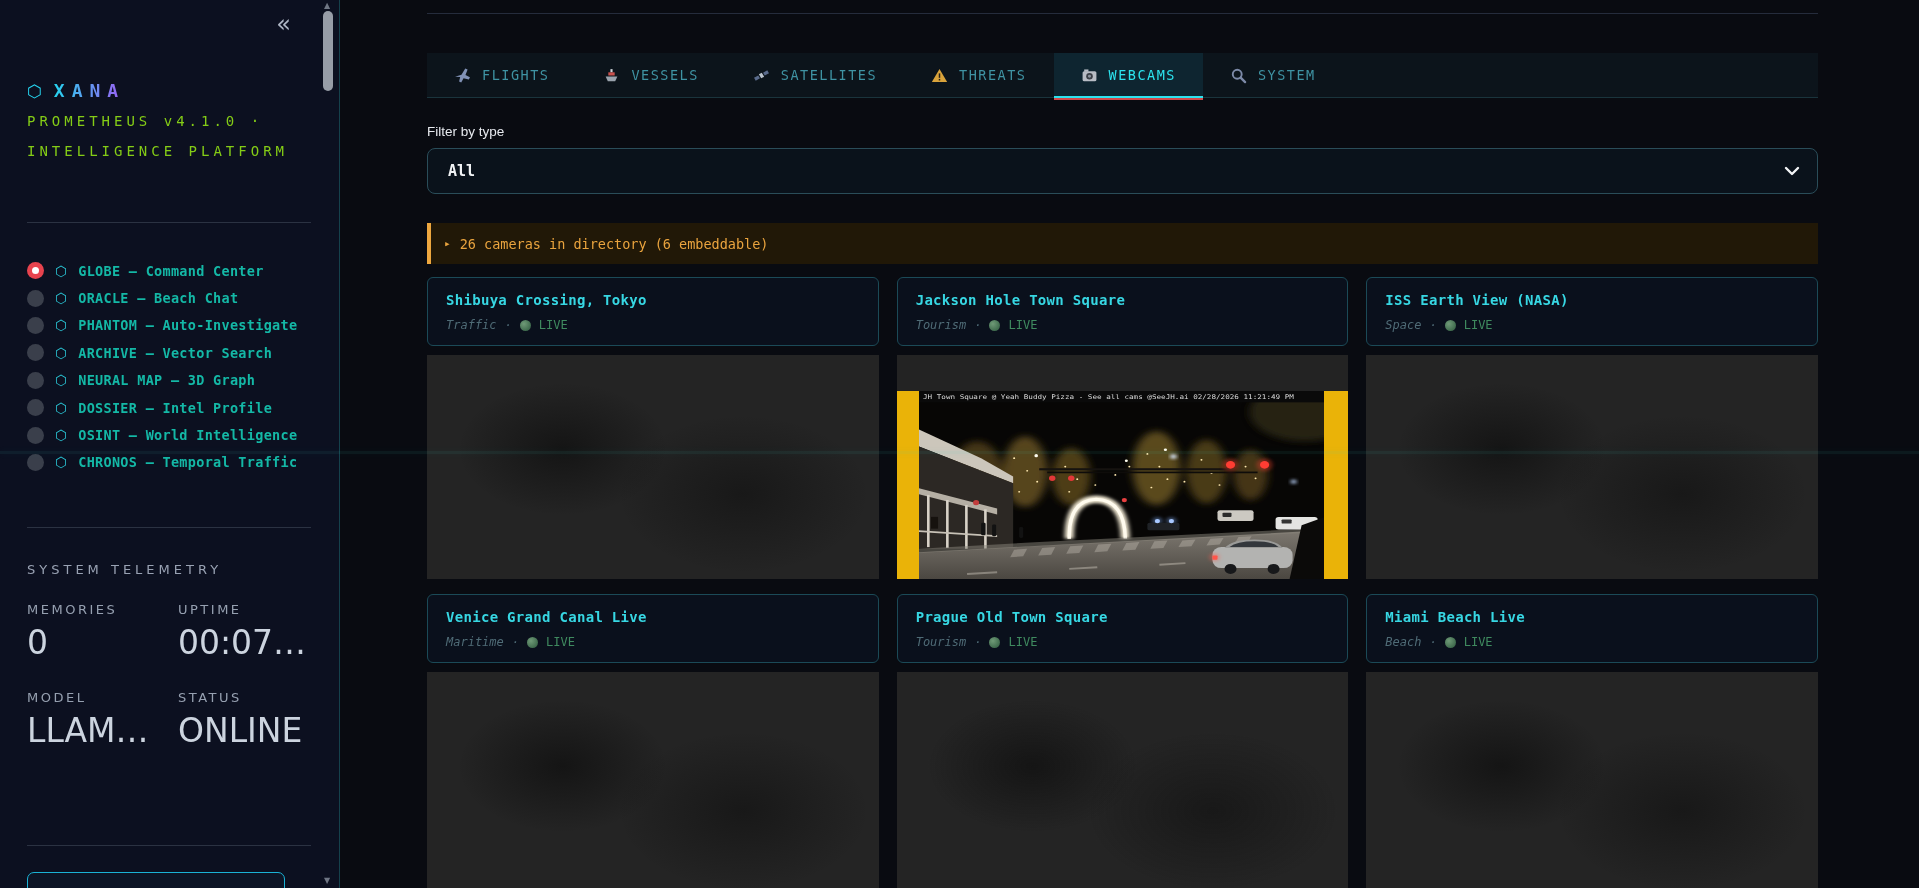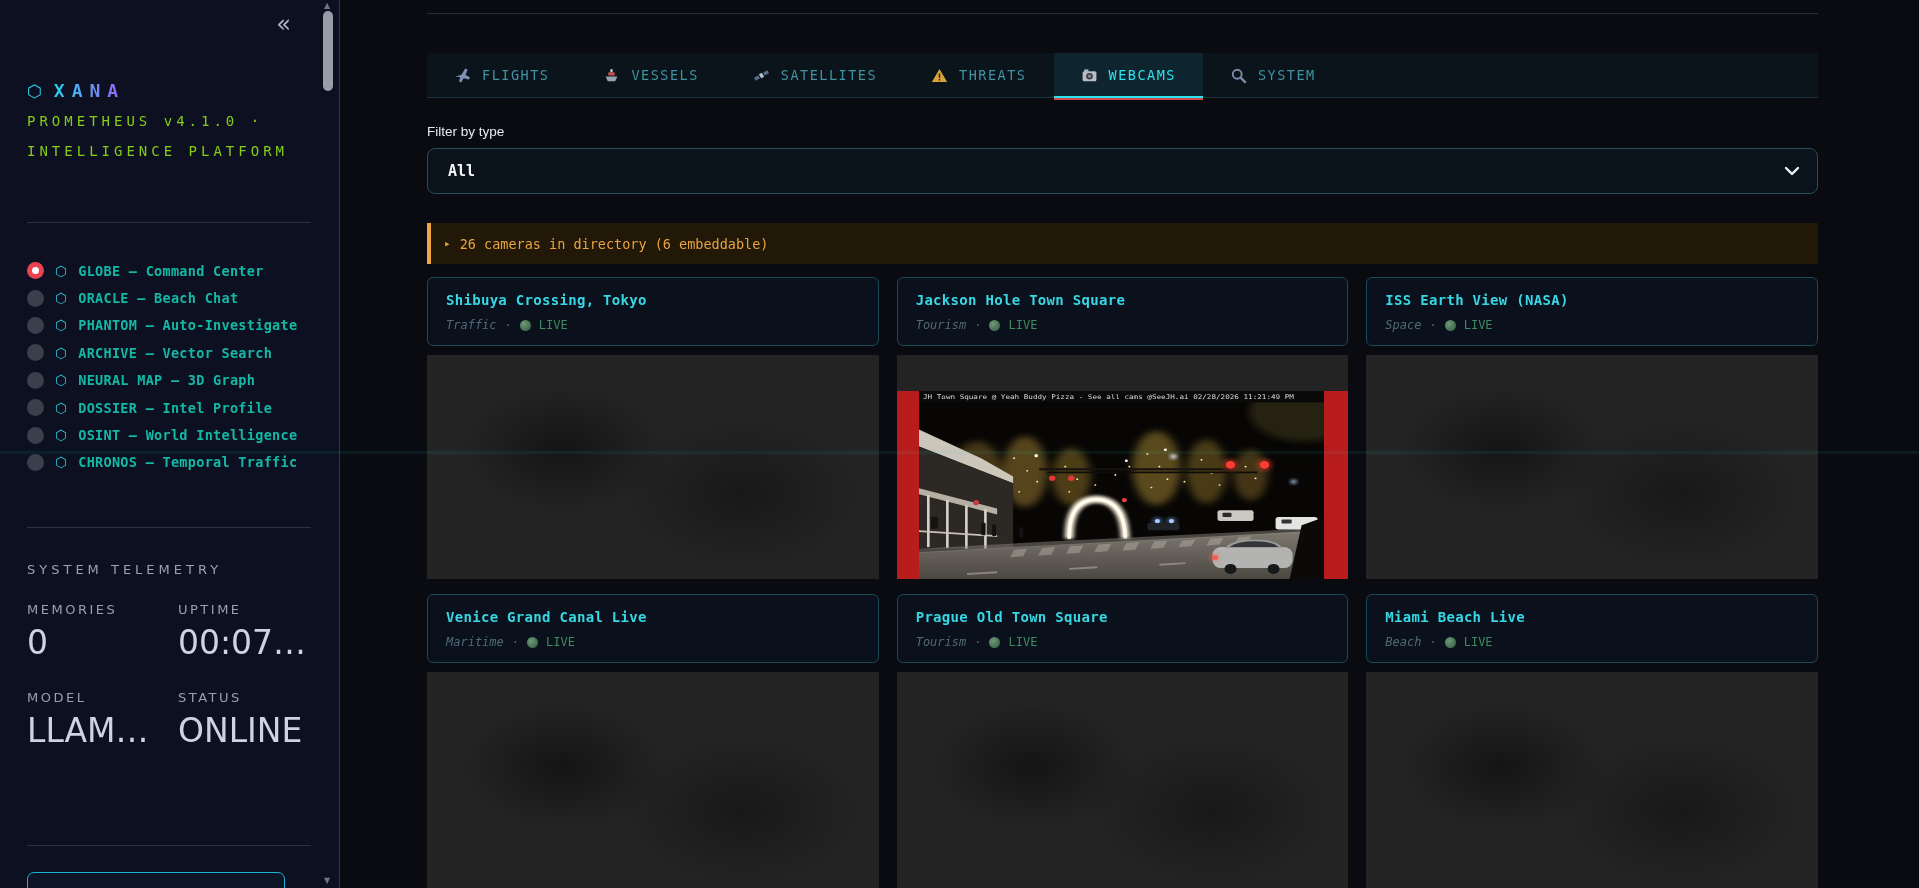--- a/index.html
+++ b/index.html
@@ -79,21 +79,21 @@
   .cam-meta { margin-top:10px; display:flex; align-items:center; gap:8px; font-size:12px; }
   .cam-cat, .sep { color:#4f6b76;font-style:italic; }
   .live-dot { width:11px; height:11px; border-radius:50%; flex:none;
               background:radial-gradient(circle at 35% 35%, #6f9a77, #3f6b4d 72%); }
   .live-label { color:#3f8a5f; }
   .cam-video { margin-top:9px; height:224px; position:relative; overflow:hidden; background:#232323; }
   .cam-video.ph { background:
       radial-gradient(150px 95px at 30% 42%, rgba(8,8,8,.55), transparent 70%),
       radial-gradient(175px 110px at 70% 62%, rgba(10,10,10,.45), transparent 72%),
       #242424; }
-  .jh-wrap { position:absolute; inset:0; background:#b91c1c;margin-top:36px; }
+  .jh-wrap { position:absolute; inset:0; background:#eab308;margin-top:36px; }
   .jh-frame { position:absolute; left:22px; right:24px; top:0; bottom:0; }
   .jh-frame svg { width:100%; height:100%; display:block; }
 
   .scanline { position:absolute; left:0; right:0; top:451px; height:3px;
               background:rgba(52,205,196,.08); box-shadow:0 0 7px rgba(52,205,196,.06);
               pointer-events:none; }
 </style>
 </head>
 <body>
 

